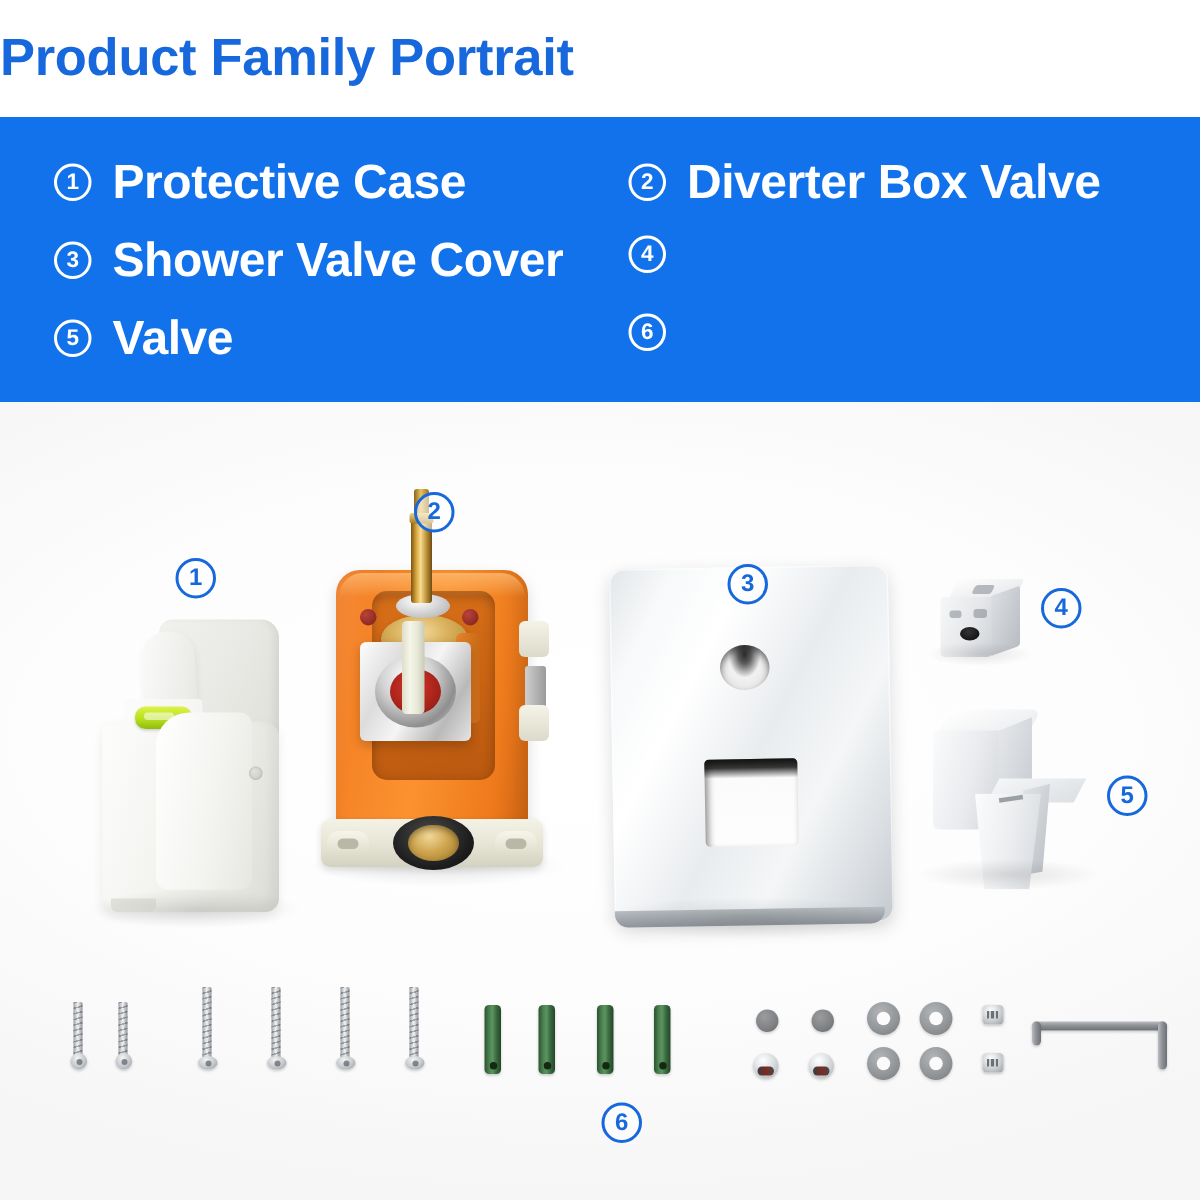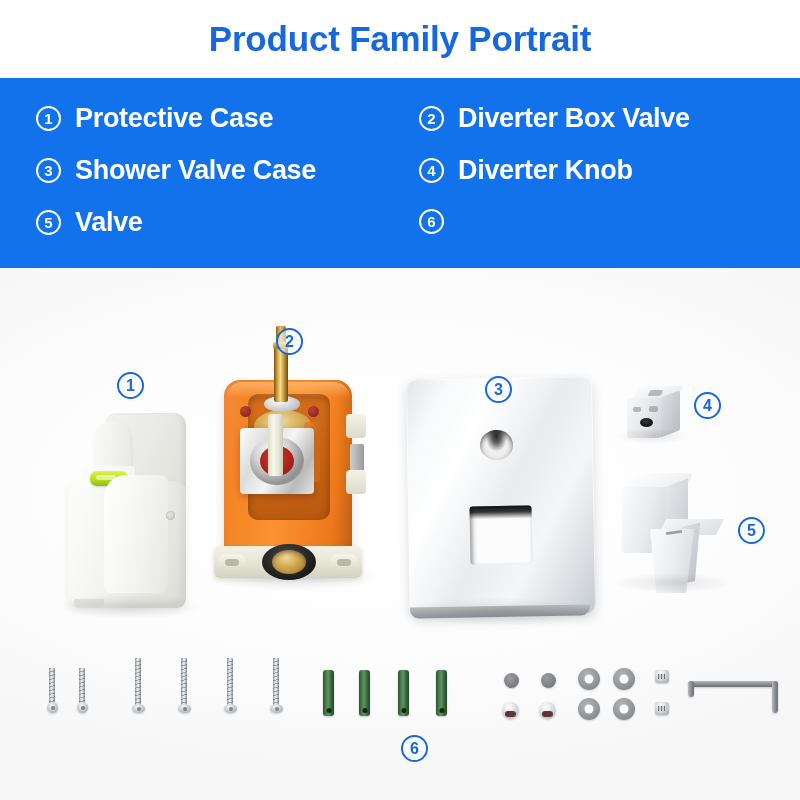--- a/index.html
+++ b/index.html
@@ -20,21 +20,20 @@
   }
 
   
   #title-bar {
     position: absolute;
     left: 0; top: 0;
     width: 800px; height: 78px;
     background: #ffffff;
     display: flex;
     align-items: center;
-    justify-content: center;
   }
   #page-title {
     font-size: 35px;
     font-weight: bold;
     color: #1668dc;
     letter-spacing: -0.2px;
     font-family: "Liberation Sans", "DejaVu Sans", sans-serif;
     white-space: nowrap;
   }
 
@@ -67,21 +66,21 @@
     font-weight: bold;
     display: flex;
     align-items: center;
     justify-content: center;
     line-height: 1;
     box-sizing: border-box;
   }
   .legend-label {
     margin-left: 14px;
     color: #ffffff;
-    font-size: 27px;
+    font-size: 32px;
     font-weight: bold;
     line-height: 1;
     letter-spacing: -0.3px;
   }
 
   
   #photo {
     position: absolute;
     left: 0; top: 268px;
     width: 800px; height: 532px;
@@ -585,26 +584,25 @@
       <div class="legend-label">Protective Case</div>
     </div>
 
     <div class="legend-item col-right row-1">
       <div class="badge-w">2</div>
       <div class="legend-label">Diverter Box Valve</div>
     </div>
 
     <div class="legend-item col-left row-2">
       <div class="badge-w">3</div>
-      <div class="legend-label">Shower Valve Case</div>
+      <div class="legend-label">Shower Valve Cover</div>
     </div>
 
     <div class="legend-item col-right row-2">
       <div class="badge-w">4</div>
-      <div class="legend-label">Diverter Knob</div>
     </div>
 
     <div class="legend-item col-left row-3">
       <div class="badge-w">5</div>
       <div class="legend-label">Valve</div>
     </div>
 
     <div class="legend-item col-right row-3">
       <div class="badge-w">6</div>
     </div>

